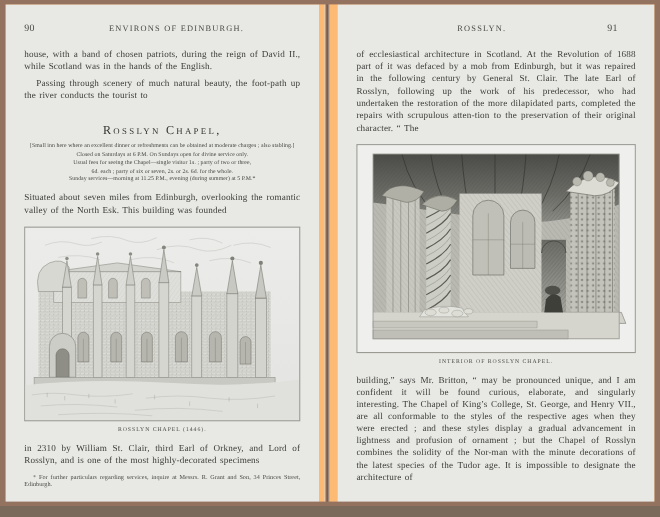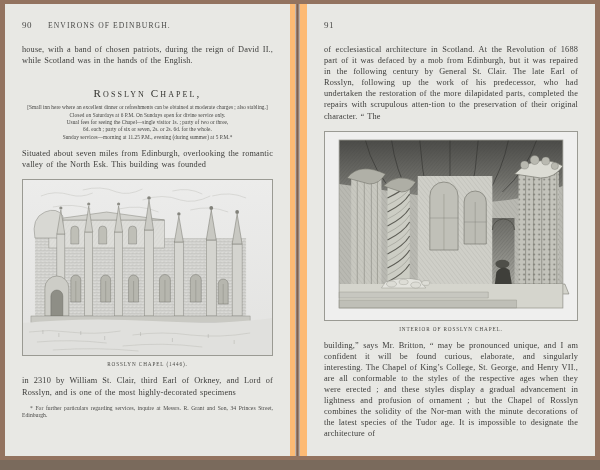--- a/index.html
+++ b/index.html
@@ -42,20 +42,21 @@
     margin-bottom: 10px;
     color: #4a4a48;
   }
   .runhead .folio {
     font-size: 9px;
     letter-spacing: 0.4px;
     width: 26px;
   }
   .runhead .title {
     flex: 1;
+    text-align: center;
     font-size: 7.6px;
     letter-spacing: 1.1px;
     text-transform: uppercase;
   }
   .runhead.rightpage .folio { order: 2; text-align: left; }
   .runhead.rightpage .title { order: 1; }
 
   
   .body-text {
     font-size: 8.3px;
@@ -146,20 +147,21 @@
 
   <div class="page left">
     <div class="page-inner">
 
       <div class="runhead">
         <span class="folio">90</span>
         <span class="title">ENVIRONS OF EDINBURGH.</span>
       </div>
 
       <p class="body-text">house, with a band of chosen patriots, during the reign of David II., while Scotland was in the hands of the English.</p>
+      <p class="body-text indent">Passing through scenery of much natural beauty, the foot-path up the river conducts the tourist to</p>
 
       <div class="sect-head">Rosslyn Chapel,</div>
 
       <div class="fineprint">
         <span class="lead">[Small inn here where an excellent dinner or refreshments can be obtained at moderate charges ; also stabling.]</span>
         <span class="lead">Closed on Saturdays at 6 P.M.   On Sundays open for divine service only.</span>
         <span class="lead">Usual fees for seeing the Chapel—single visitor 1s. ; party of two or three,</span>
         <span class="lead">6d. each ; party of six or seven, 2s. or 2s. 6d. for the whole.</span>
         <span class="lead">Sunday services—morning at 11.25 P.M., evening (during summer) at 5 P.M.*</span>
       </div>
@@ -285,20 +287,21 @@
 
       <p class="footnote">* For further particulars regarding services, inquire at Messrs. R. Grant and Son, 34 Princes Street, Edinburgh.</p>
     </div>
   </div>
 
   <div class="page right">
     <div class="page-inner">
 
       <div class="runhead rightpage">
         <span class="folio">91</span>
+        <span class="title">ROSSLYN.</span>
       </div>
 
       <p class="body-text">of ecclesiastical architecture in Scotland.   At the Revolution of 1688 part of it was defaced by a mob from Edinburgh, but it was repaired in the following century by General St. Clair.  The late Earl of Rosslyn, following up the work of his predecessor, who had undertaken the restoration of the more dilapidated parts, completed the repairs with scrupulous atten-tion to the preservation of their original character.   “ The</p>
 
       <div class="plate interior">
         <svg viewBox="0 0 250 188" preserveAspectRatio="none">
           <defs>
             <linearGradient id="vault" x1="0" y1="0" x2="0" y2="1">
               <stop offset="0%" stop-color="#4b4b48"></stop>
                 <stop offset="60%" stop-color="#6d6d68"></stop>

